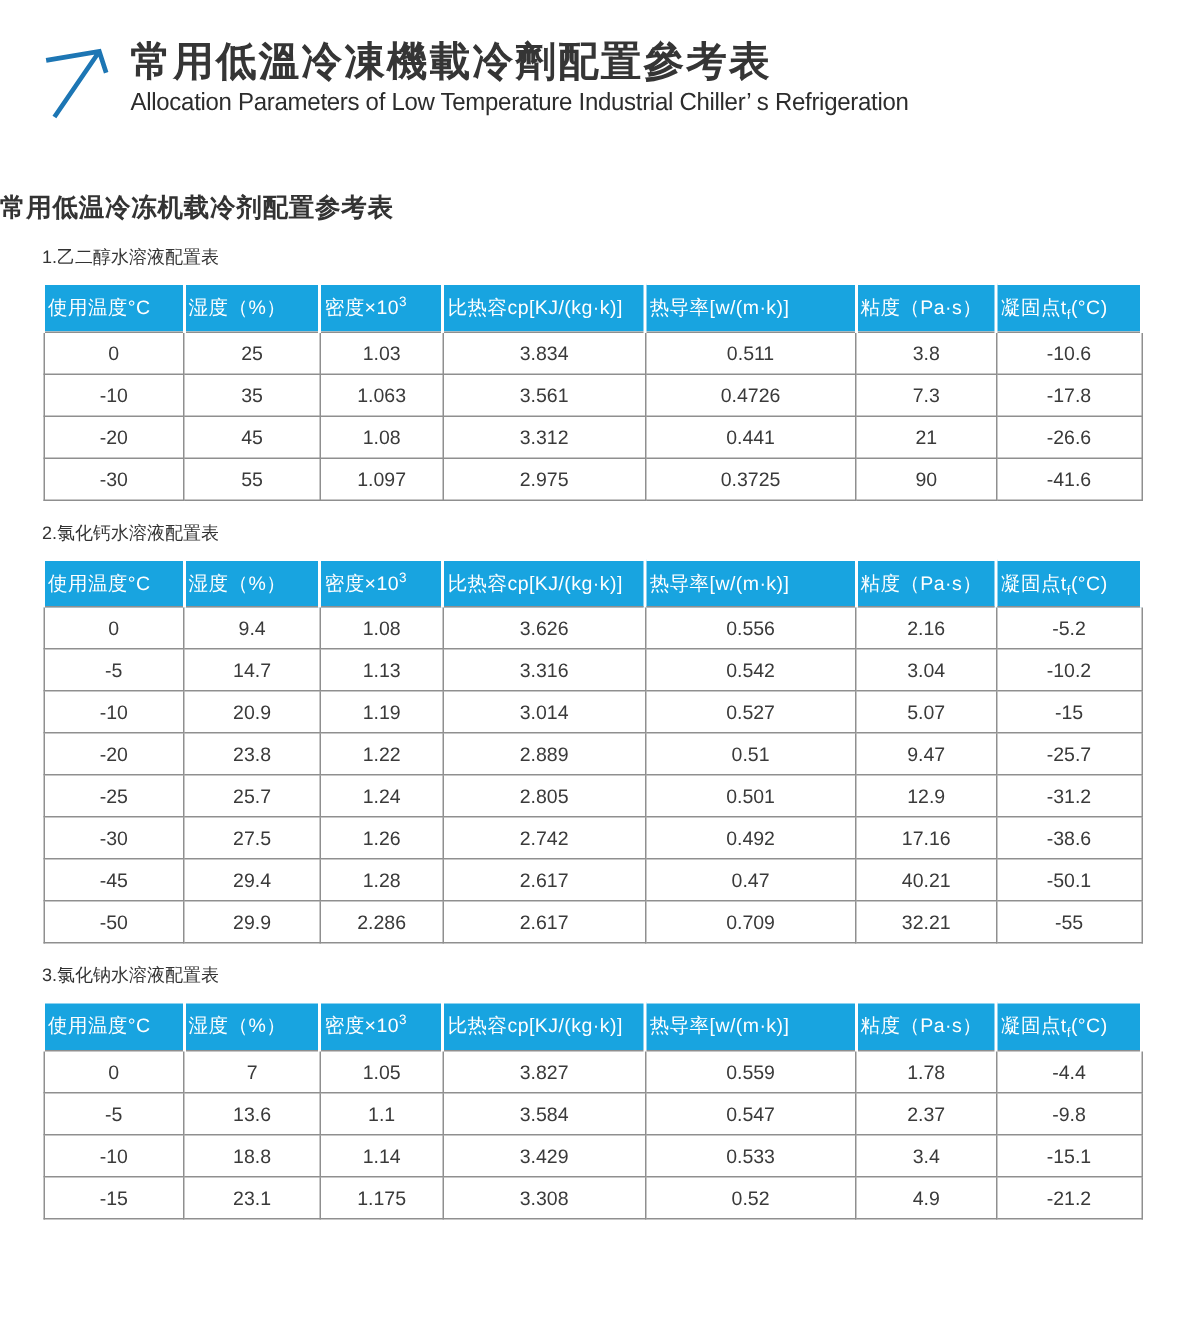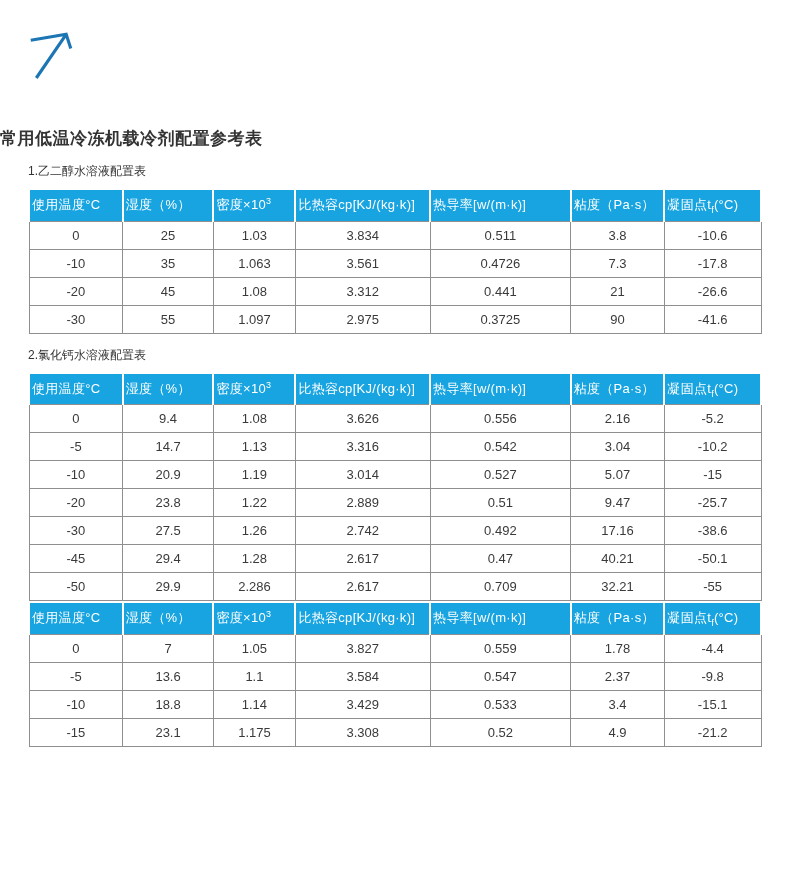--- a/index.html
+++ b/index.html
@@ -50,20 +50,24 @@
 </style>
 </head>
 <body>
 
 <header class="page-header">
   <div class="logo">
     <svg viewBox="0 0 50 56" fill="none" xmlns="http://www.w3.org/2000/svg">
       <path d="M3 12 L41.5 5.5 L46.5 21 M41.5 5.5 L9 53" stroke="var(--logo-blue)" stroke-width="3.4" fill="none"></path>
     </svg>
   </div>
+  <div class="title-block">
+    <div class="page-title">常用低溫冷凍機載冷劑配置參考表</div>
+    <div class="page-subtitle">Allocation Parameters of Low Temperature Industrial Chiller’ s Refrigeration</div>
+  </div>
 </header>
 
 <div class="doc-title">常用低温冷冻机载冷剂配置参考表</div>
 
 <section class="section">
   <div class="section-label">1.乙二醇水溶液配置表</div>
   <table class="params">
       <colgroup>
         <col style="width: 12.8%;">
         <col style="width: 12.4%;">
@@ -179,20 +183,29 @@
         <tr>
           <td>-20</td>
           <td>23.8</td>
           <td>1.22</td>
           <td>2.889</td>
           <td>0.51</td>
           <td>9.47</td>
           <td>-25.7</td>
         </tr>
         <tr>
+          <td>-25</td>
+          <td>25.7</td>
+          <td>1.24</td>
+          <td>2.805</td>
+          <td>0.501</td>
+          <td>12.9</td>
+          <td>-31.2</td>
+        </tr>
+        <tr>
           <td>-30</td>
           <td>27.5</td>
           <td>1.26</td>
           <td>2.742</td>
           <td>0.492</td>
           <td>17.16</td>
           <td>-38.6</td>
         </tr>
         <tr>
           <td>-45</td>
@@ -210,20 +223,21 @@
           <td>2.617</td>
           <td>0.709</td>
           <td>32.21</td>
           <td>-55</td>
         </tr>
       </tbody>
     </table>
 </section>
 
 <section class="section">
+  <div class="section-label">3.氯化钠水溶液配置表</div>
   <table class="params">
       <colgroup>
         <col style="width: 12.8%;">
         <col style="width: 12.4%;">
         <col style="width: 11.2%;">
         <col style="width: 18.4%;">
         <col style="width: 19.2%;">
         <col style="width: 12.8%;">
         <col style="width: 13.2%;">
       </colgroup>

